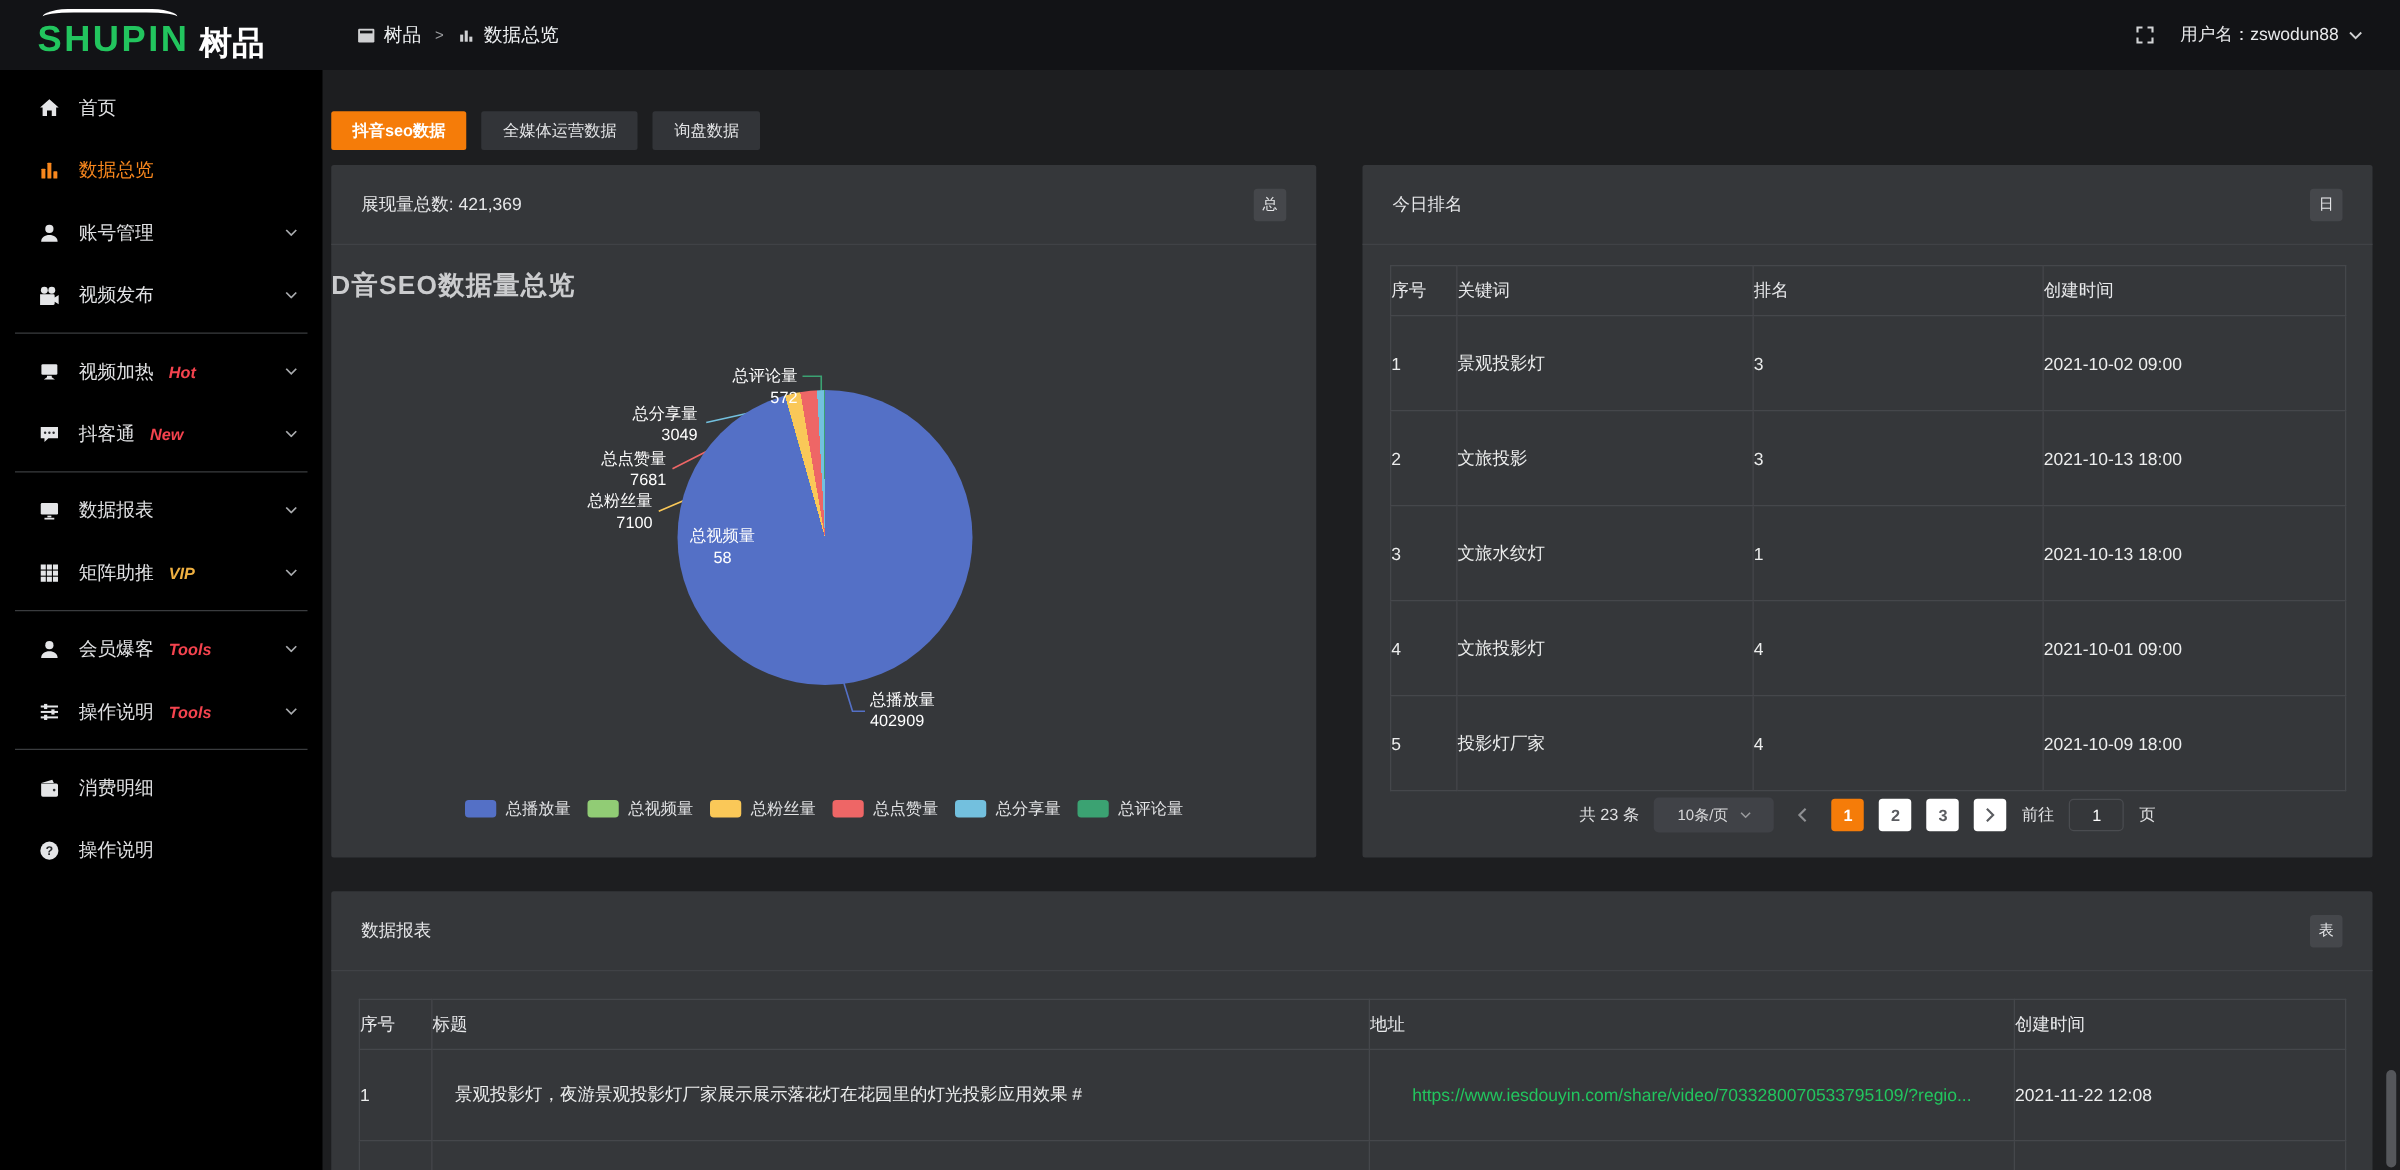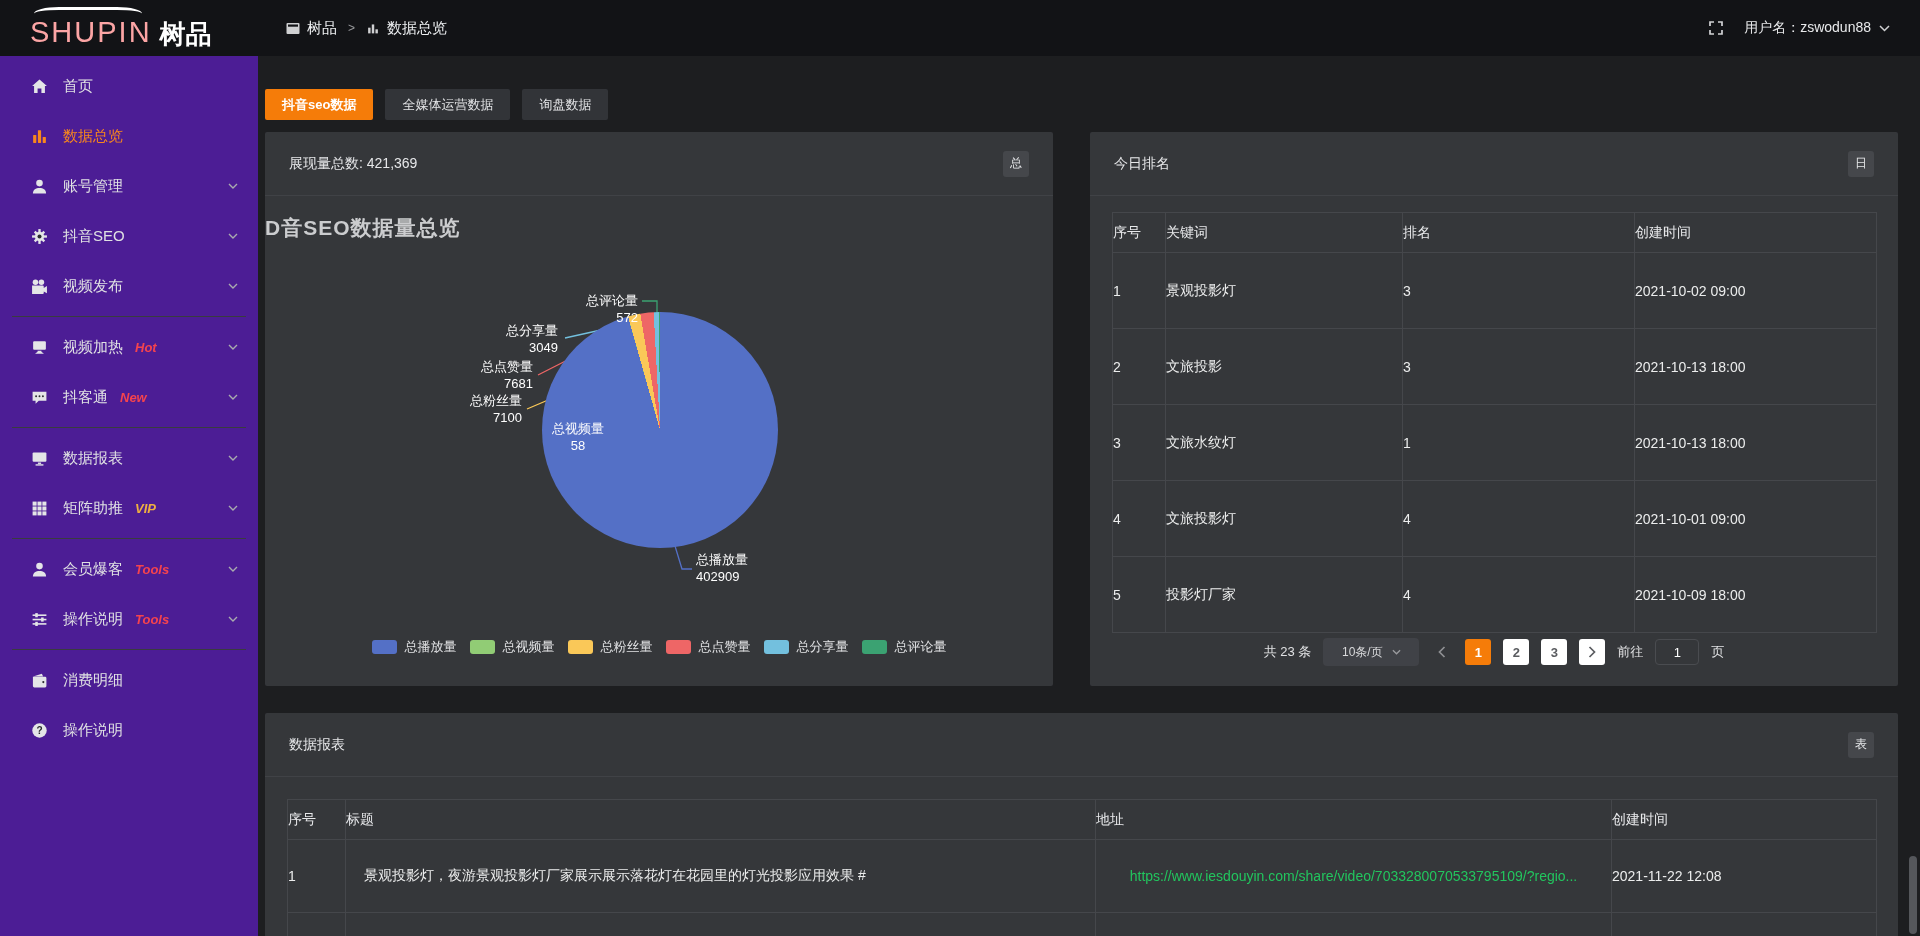--- a/index.html
+++ b/index.html
@@ -3,31 +3,31 @@
 <meta charset="utf-8">
 <style>
   * { margin:0; padding:0; box-sizing:border-box; }
   html,body { width:1920px; height:936px; overflow:hidden; }
   body { background:#1d1e20; font-family:"Liberation Sans","DejaVu Sans",sans-serif; color:#e2e3e5; position:relative; }
   svg { display:block; }
 
   
   .header { position:absolute; top:0; left:0; right:0; height:56px; background:#121316; display:flex; align-items:center; z-index:10; }
   .logo { width:258px; padding-left:30px; display:flex; align-items:flex-end; gap:8px; }
-  .logo-en { font-size:29px; font-weight:400; letter-spacing:2px; color:#fca5a5; line-height:1; position:relative; padding-top:9px; }
+  .logo-en { font-size:29px; font-weight:700; letter-spacing:2px; color:#22c55e; line-height:1; position:relative; padding-top:9px; }
   .logo-en::before { content:""; position:absolute; left:4px; right:10px; top:-2px; height:10px; border-top:3px solid #fff; border-radius:50%/14px; }
   .logo-cn { font-size:26px; font-weight:800; color:#fff; line-height:1; }
   .breadcrumb { margin-left:28px; display:flex; align-items:center; gap:9px; font-size:15px; color:#eef0f2; }
   .bc-sep { color:#9a9b9e; font-size:12px; padding:0 2px; }
   .bc-item { display:flex; align-items:center; gap:7px; cursor:pointer; }
   .header-right { margin-left:auto; display:flex; align-items:center; gap:20px; padding-right:30px; font-size:14px; color:#e8e9eb; }
   .user-entry { display:flex; align-items:center; gap:8px; cursor:pointer; }
 
   
-  .sidebar { position:absolute; top:56px; left:0; width:258px; bottom:0; background:#4c1d95; padding-top:5px; }
+  .sidebar { position:absolute; top:56px; left:0; width:258px; bottom:0; background:#000000; padding-top:5px; }
   .nav-item { height:50px; display:flex; align-items:center; padding:0 20px 0 30px; font-size:15px; color:#e0e1e3; cursor:pointer; }
   .nav-icon { width:18px; height:18px; margin-right:15px; color:#e4e5e7; display:flex; align-items:center; justify-content:center; flex:none; }
   .nav-item.active, .nav-item.active .nav-icon { color:#f8871d; }
   .nav-badge { margin-left:12px; font-size:13px; font-style:italic; font-weight:700; color:#f4434e; }
   .nav-badge.gold { color:#efb041; }
   .nav-chevron { margin-left:auto; color:#a9abae; }
   .nav-divider { height:1px; background:#3a3c3f; margin:5px 12px; }
 
   
   .main { position:absolute; left:258px; top:56px; right:0; bottom:0; overflow:hidden; }
@@ -159,42 +159,20 @@
       </span>
     <span>账号管理</span>
     <span class="nav-chevron">
         <svg width="10" height="6" viewBox="0 0 10 6" fill="none" stroke="currentColor" stroke-width="1.4">
           <polyline points="1,1 5,5 9,1"></polyline>
         </svg>
       </span>
   </div>
   <div class="nav-item">
     <span class="nav-icon">
-        <svg width="17" height="17" viewBox="0 0 16 16">
-          <g fill="currentColor">
-            <rect x="6.9" y="1" width="2.2" height="14"></rect>
-            <rect x="1" y="6.9" width="14" height="2.2"></rect>
-            <g transform="rotate(45 8 8)">
-              <rect x="6.9" y="1.6" width="2.2" height="12.8"></rect>
-              <rect x="1.6" y="6.9" width="12.8" height="2.2"></rect>
-            </g>
-            <circle cx="8" cy="8" r="4.4"></circle>
-          </g>
-          <circle cx="8" cy="8" r="1.9" fill="#2a2b2e"></circle>
-        </svg>
-      </span>
-    <span>抖音SEO</span>
-    <span class="nav-chevron">
-        <svg width="10" height="6" viewBox="0 0 10 6" fill="none" stroke="currentColor" stroke-width="1.4">
-          <polyline points="1,1 5,5 9,1"></polyline>
-        </svg>
-      </span>
-  </div>
-  <div class="nav-item">
-    <span class="nav-icon">
         <svg width="17" height="17" viewBox="0 0 16 16" fill="currentColor">
           <circle cx="4.2" cy="4" r="2.6"></circle>
           <circle cx="9.8" cy="4" r="2.6"></circle>
           <path d="M1 7h10a1 1 0 0 1 1 1v1.4l3-1.8v6.8l-3-1.8V14a1 1 0 0 1-1 1H1z"></path>
         </svg>
       </span>
     <span>视频发布</span>
     <span class="nav-chevron">
         <svg width="10" height="6" viewBox="0 0 10 6" fill="none" stroke="currentColor" stroke-width="1.4">
           <polyline points="1,1 5,5 9,1"></polyline>

